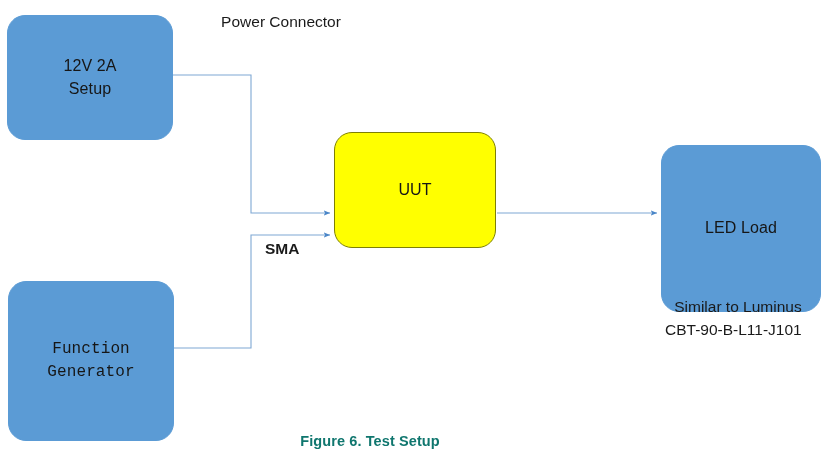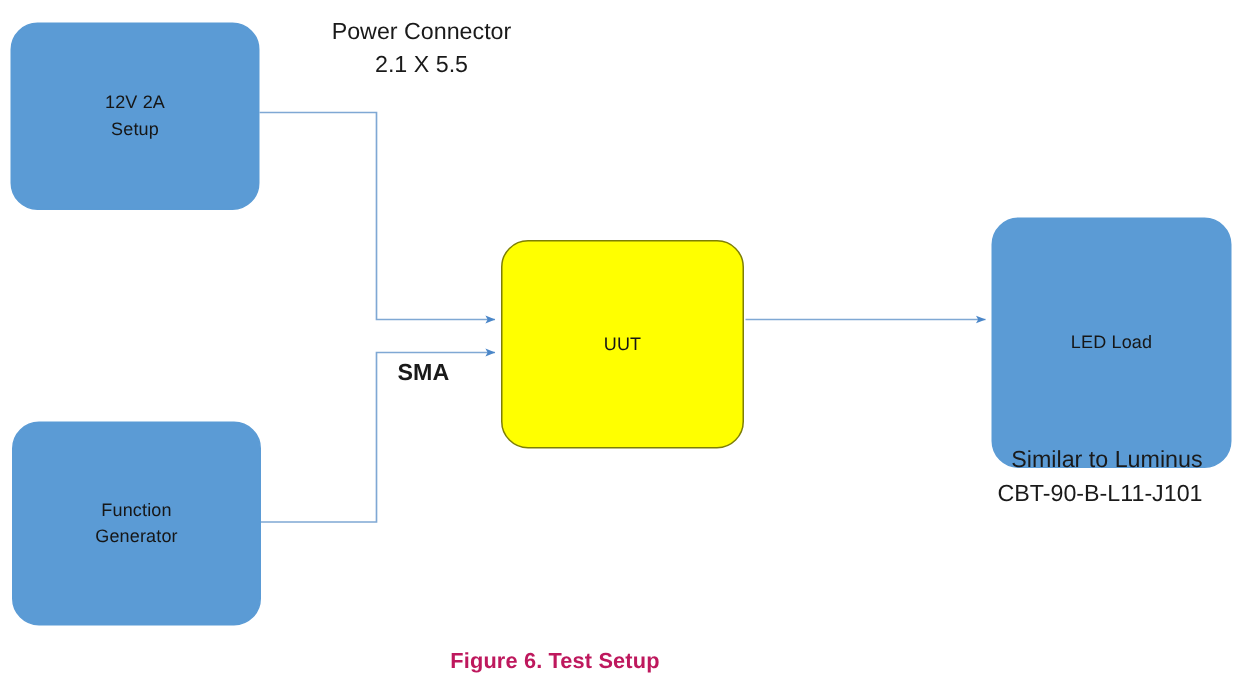--- a/index.html
+++ b/index.html
@@ -26,36 +26,36 @@
     position: absolute;
     box-sizing: border-box;
     display: flex;
     flex-direction: column;
     align-items: center;
     justify-content: center;
     text-align: center;
     border-radius: 18px;
     line-height: 1.42;
     color: #161616;
-    font-size: 12px;
+    font-size: 16px;
     letter-spacing: .1px;
   }
   .node.blue {
     background: #5B9BD5;
     border: 1px solid #5B9BD5;
   }
   .node.yellow {
     background: #FFFF00;
     border: 1px solid #7e7f05;
   }
   .node-line { display: block; white-space: nowrap; }
 
   #node-source   { left: 7px;   top: 15px;  width: 166px; height: 125px; }
-  #node-funcgen  { left: 8px;   top: 281px; width: 166px; height: 136px; }
-  #node-uut      { left: 334px; top: 160px; width: 162px; height: 139px; }
+  #node-funcgen  { left: 8px;   top: 281px; width: 166px; height: 160px; font-family: Liberation Mono, monospace; }
+  #node-uut      { left: 334px; top: 132px; width: 162px; height: 116px; }
   #node-ledload  { left: 661px; top: 145px; width: 160px; height: 167px; }
 
   .edge-label {
     position: absolute;
     color: #1a1a1a;
     font-size: 15.5px;
     line-height: 1.45;
     white-space: nowrap;
   }
   #label-power {
@@ -81,21 +81,21 @@
     white-space: nowrap;
   }
   #figure-caption {
     position: absolute;
     left: 0;
     top: 433px;
     width: 740px;
     text-align: center;
     font-weight: bold;
     font-size: 14.5px;
-    color: #be185d;
+    color: #0f766e;
     letter-spacing: .1px;
   }
 </style>
 </head>
 <body>
 
 <div id="figure-root">
 
   <svg id="wire-layer" viewBox="0 0 840 462" width="840" height="462" aria-hidden="true">
     <defs>
@@ -130,21 +130,20 @@
   <div class="node yellow" id="node-uut">
     <span class="node-line">UUT</span>
   </div>
 
   <div class="node blue" id="node-ledload">
     <span class="node-line">LED Load</span>
   </div>
 
   <div class="edge-label" id="label-power">
     <span class="node-line">Power Connector</span>
-    <span class="node-line">2.1 X 5.5</span>
   </div>
 
   <div class="edge-label" id="label-sma">SMA</div>
 
   <div id="note-ledload">
     <span class="node-line">Similar to Luminus</span>
     <span class="node-line">CBT-90-B-L11-J101</span>
   </div>
 
   <div id="figure-caption">Figure 6. Test Setup</div>

